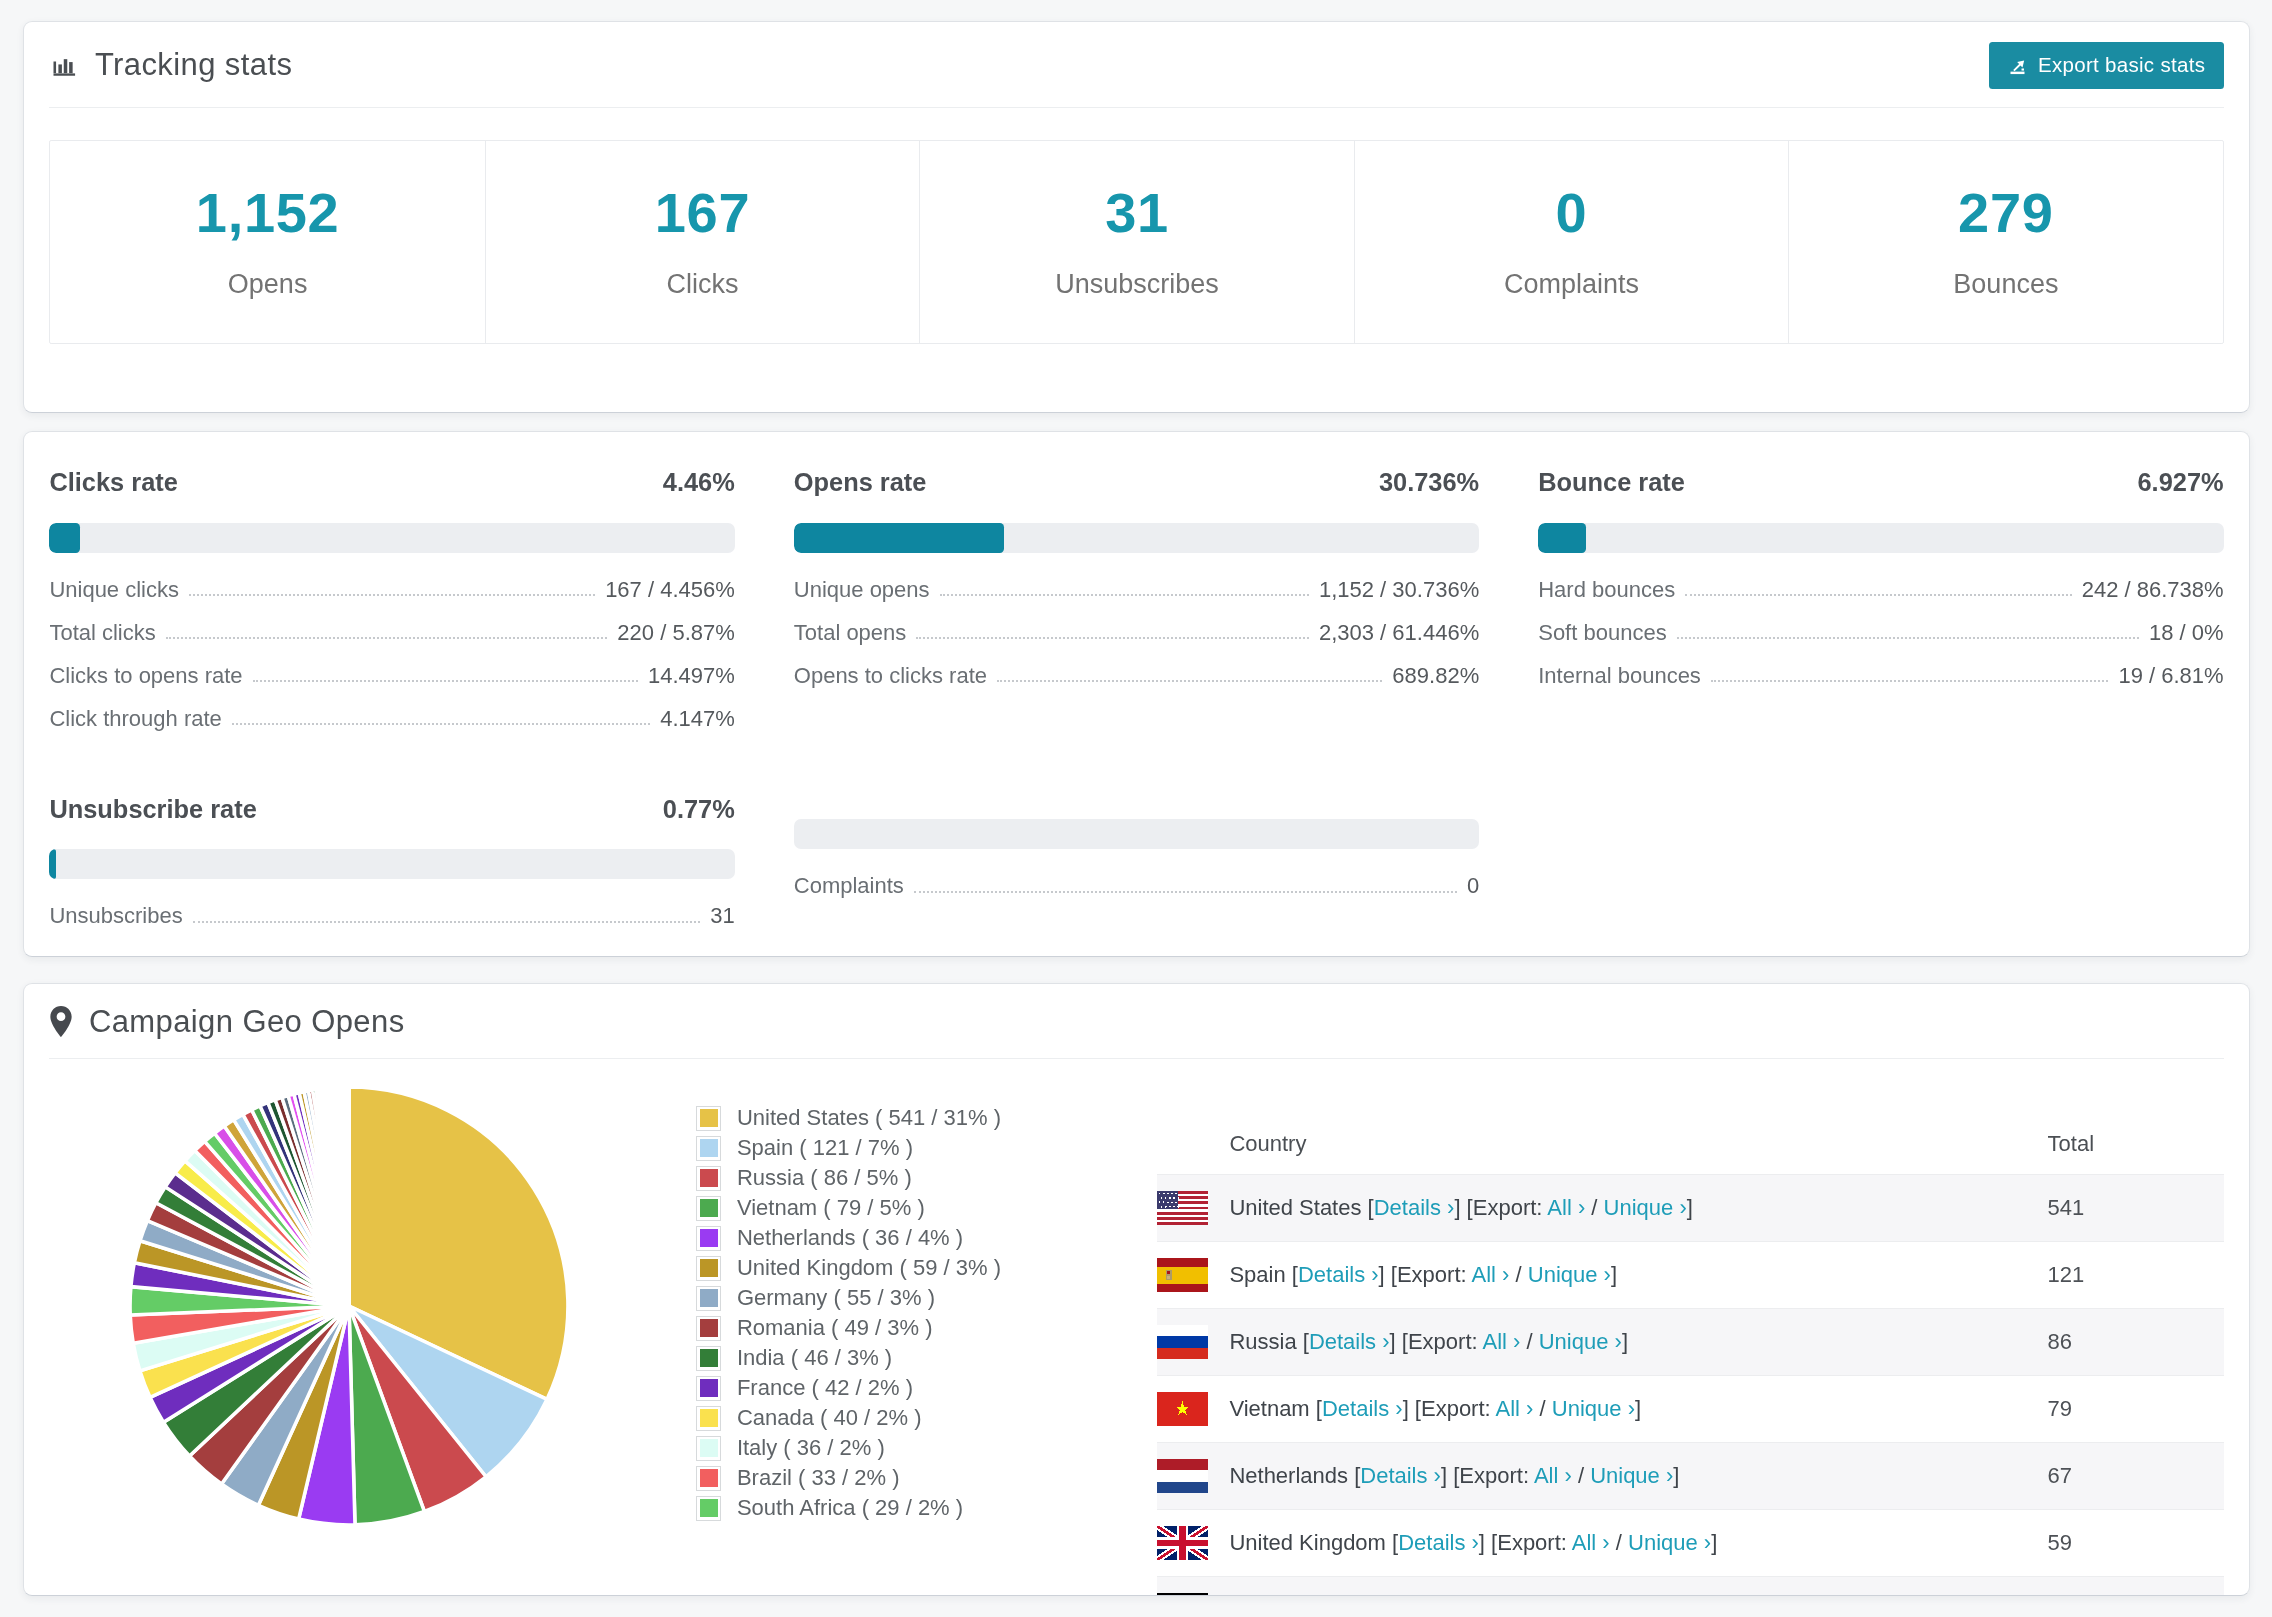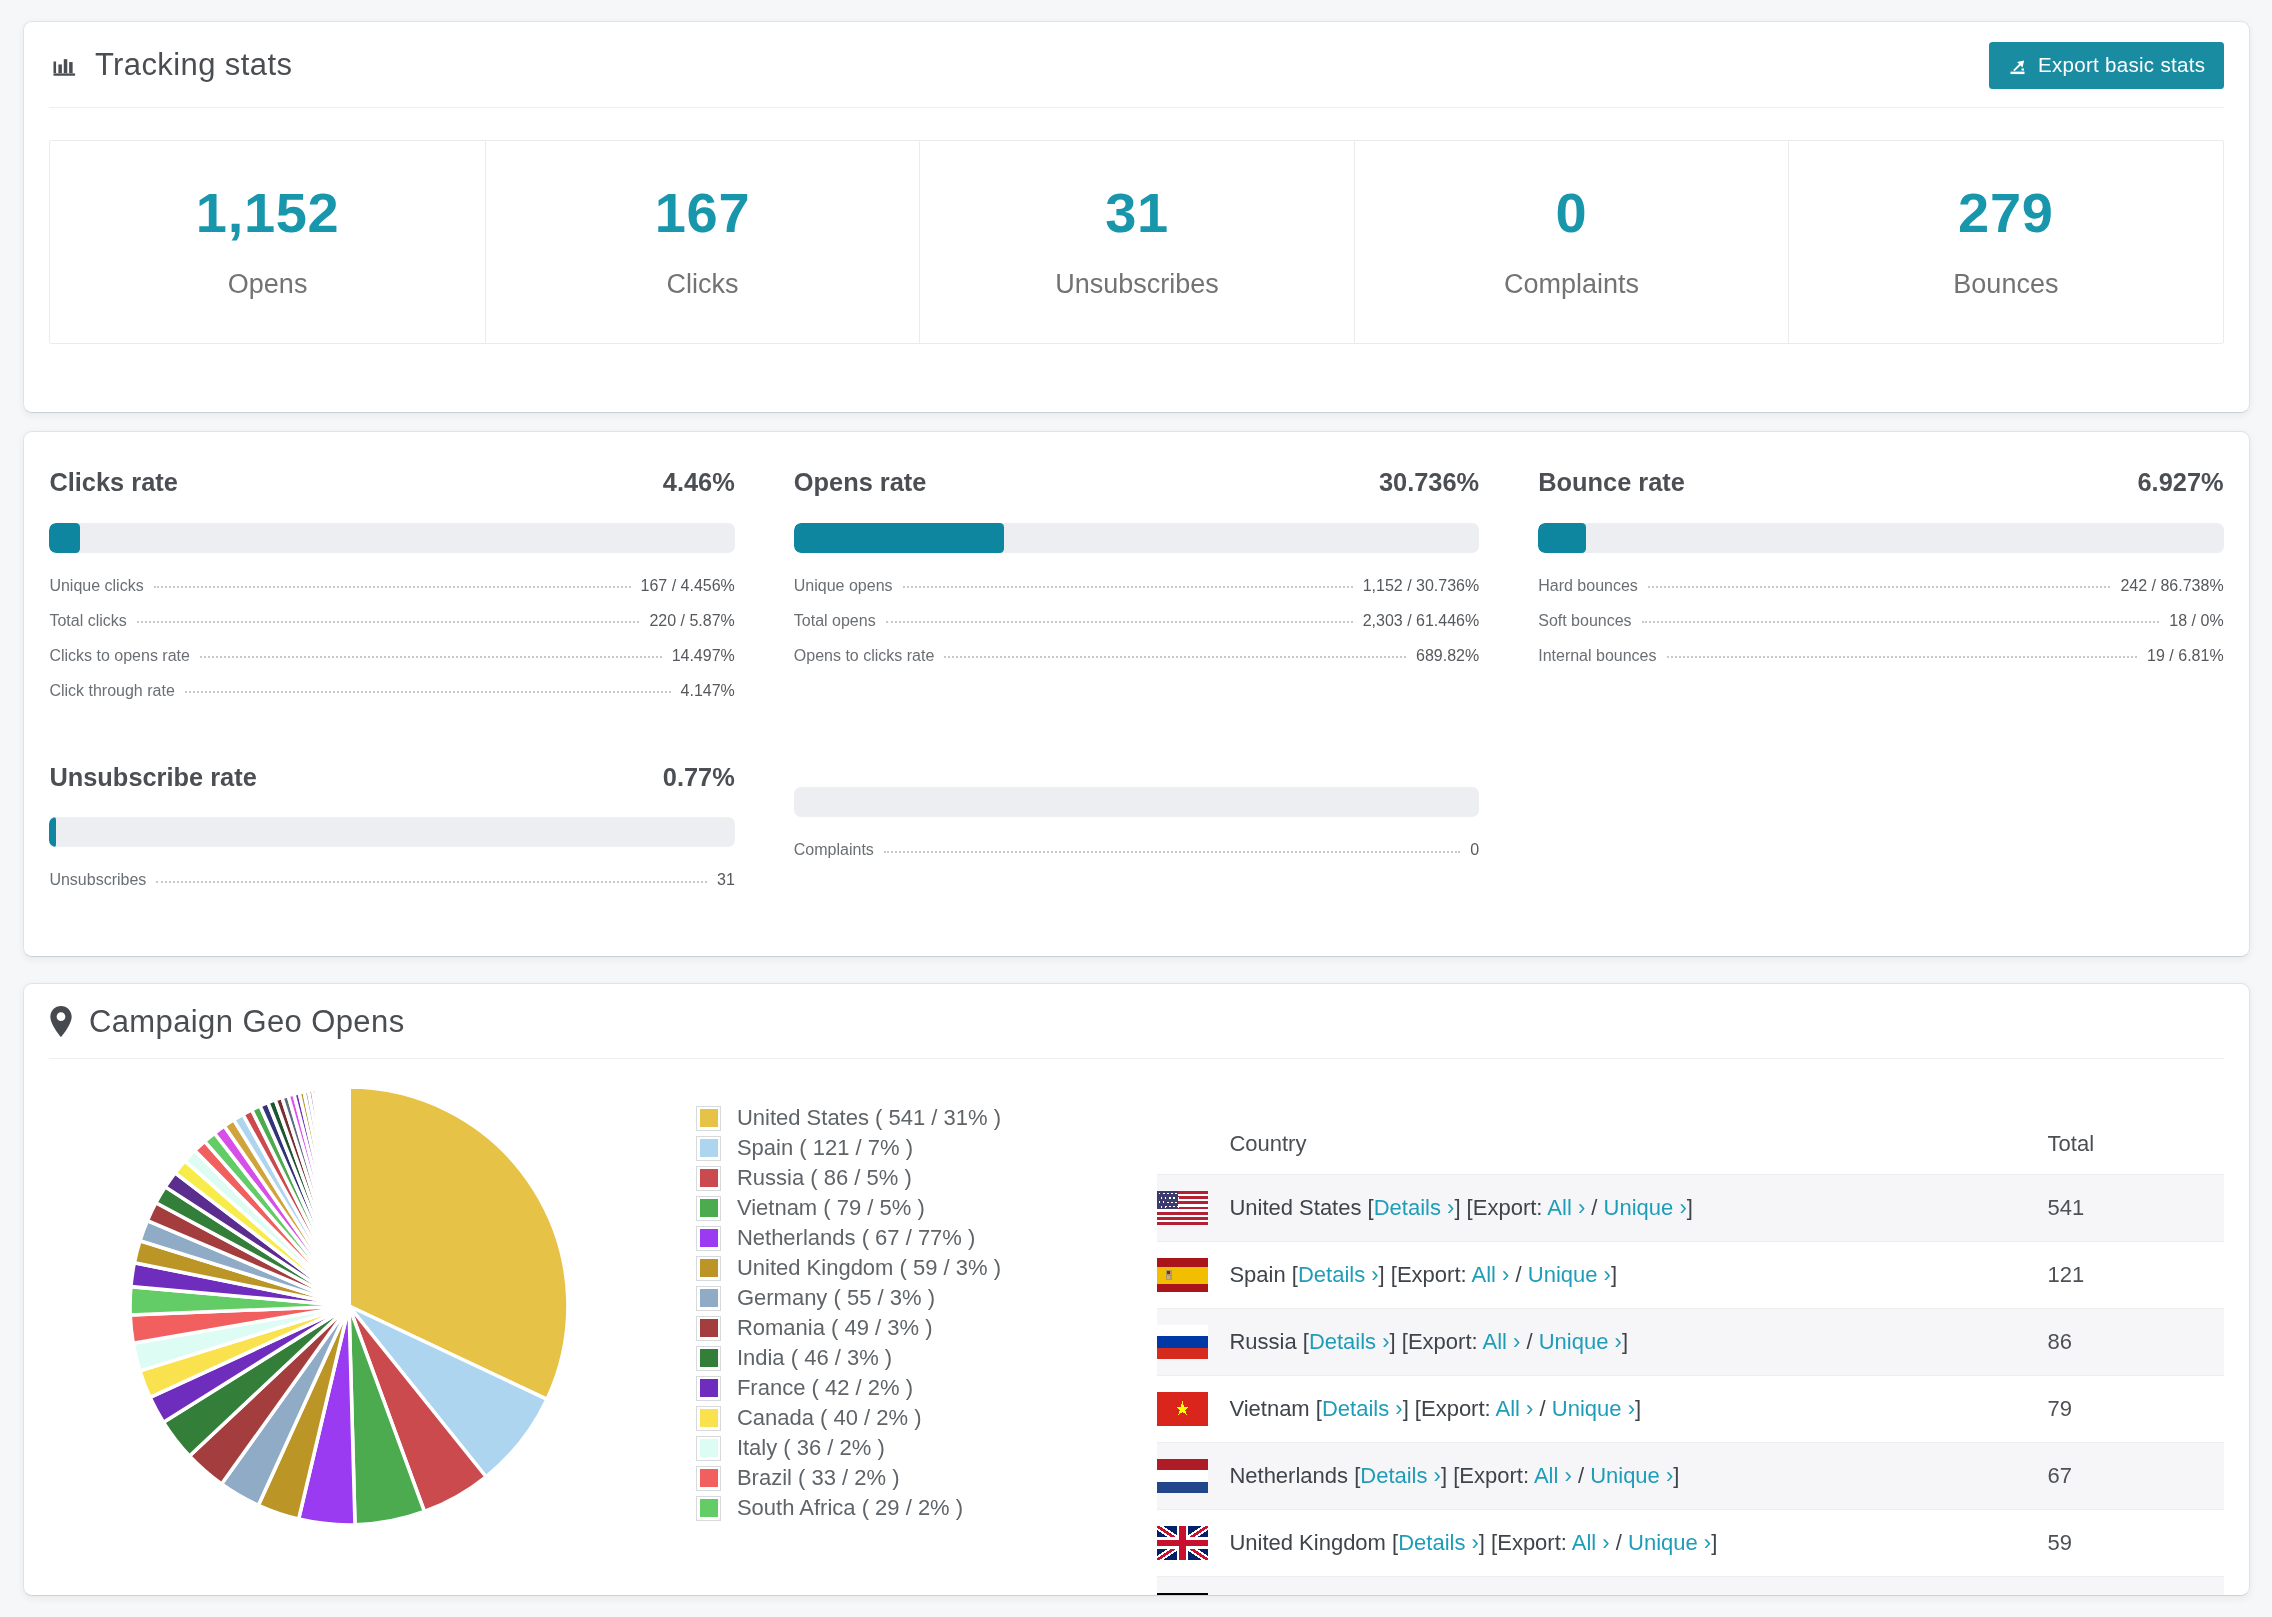--- a/index.html
+++ b/index.html
@@ -51,21 +51,21 @@
   
   .rates-grid{
     display:grid;grid-template-columns:repeat(3,1fr);
     column-gap:59px;row-gap:45px;padding-top:35px;
   }
   .rate-head{display:flex;justify-content:space-between;align-items:baseline;
     font-size:25.4px;font-weight:700;color:#4b4f54;line-height:30px;}
   .bar{height:30px;background:#eceef1;border-radius:7px;margin-top:25.4px;overflow:hidden;}
   .bar-fill{height:100%;background:#0e86a0;border-radius:7px 4.2px 4.2px 7px;}
   .rate-rows{margin-top:24px;}
-  .rate-row{display:flex;align-items:baseline;font-size:16px;color:#6a6f74;margin-bottom:17px;justify-content:center;}
+  .rate-row{display:flex;align-items:baseline;font-size:22px;color:#6a6f74;margin-bottom:17px;justify-content:center;}
   .rr-label{white-space:nowrap;}
   .leader{flex:1;border-bottom:2.1px dotted #c6c9cd;margin:0 10px;align-self:flex-end;margin-bottom:6.4px;min-width:28px;}
   .rr-value{color:#55595d;white-space:nowrap;}
 
   
   .geo-content{
     display:grid;grid-template-columns:586px 438px 1fr;column-gap:21px;
     padding:0 25.4px;
   }
   .pie-wrap{padding-top:21px;}
@@ -363,21 +363,21 @@
           <li class="legend-item">
     <span class="sw">
               <span class="sw-inner" style="background: rgb(76, 170, 79);"></span>
             </span>
     <span class="legend-label">Vietnam ( 79 / 5% )</span>
   </li>
           <li class="legend-item">
     <span class="sw">
               <span class="sw-inner" style="background: rgb(154, 59, 242);"></span>
             </span>
-    <span class="legend-label">Netherlands ( 67 / 77% )</span>
+    <span class="legend-label">Netherlands ( 36 / 4% )</span>
   </li>
           <li class="legend-item">
     <span class="sw">
               <span class="sw-inner" style="background: rgb(187, 150, 38);"></span>
             </span>
     <span class="legend-label">United Kingdom ( 59 / 3% )</span>
   </li>
           <li class="legend-item">
     <span class="sw">
               <span class="sw-inner" style="background: rgb(143, 171, 198);"></span>

